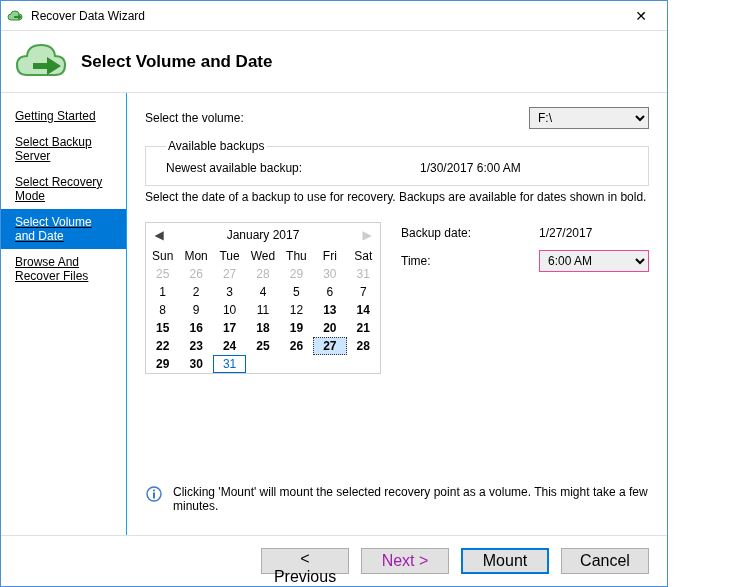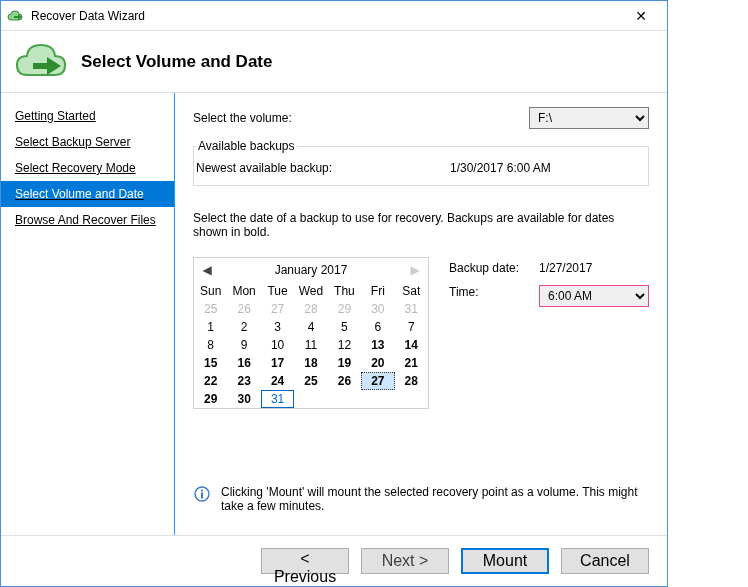--- a/index.html
+++ b/index.html
@@ -84,22 +84,22 @@
   .row label { width: 100px; }
   select.vol {
     width: 120px; height: 22px;
     border: 1px solid #7a7a7a;
     background: #efefef;
     font-size: 12px;
     padding: 0 4px;
   }
   fieldset.group {
     border: 1px solid #d9d9d9;
-    padding: 6px 10px 8px 2px;
-    margin: 0 0 21px 0;
+    padding: 6px 10px 8px 20px;
+    margin: 0 0 0 0;
   }
   fieldset.group legend { font-size: 12px; padding: 0 2px; }
   .kv { display: flex; margin: 2px 0; }
   .kv .k { width: 254px; }
   .desc { margin: 4px 0 18px 0; }
   .lower { display: flex; gap: 20px; }
   .calendar {
     border: 1px solid #d0d0d0;
     width: 236px;
     font-size: 12px;
@@ -135,21 +135,21 @@
   .cal-grid .cell.selected {
     border: 1px dotted #333;
     background: #cde6ff;
     font-weight: 700;
   }
   .cal-grid .cell.today {
     border: 1px solid #0066cc;
     color: #0066cc;
   }
   .rightcol { flex: 1; }
-  .rightcol .kv2 { display: flex; align-items: flex-start; margin: 4px 0 10px 0; }
+  .rightcol .kv2 { display: flex; align-items: center; margin: 4px 0 10px 0; gap: 48px; }
   .rightcol .kv2 .k2 { width: 90px; }
   select.time {
     width: 110px; height: 22px;
     border: 1px solid #ec4899;
     background: #efefef;
     font-size: 12px;
     padding: 0 4px;
   }
   .info {
     display: flex; align-items: flex-start;
@@ -169,21 +169,21 @@
     gap: 12px;
   }
   .btn {
     width: 88px; height: 26px;
     border: 1px solid #adadad;
     background: #e1e1e1;
     font-size: 16px;
     cursor: pointer;
   }
   .btn:disabled {
-    color: #404040;
+    color: #a21caf;
     cursor: default;
   }
   .btn.primary {
     border: 2px solid #0078d7;
     background: #e1e1e1;
   }
 </style>
 </head>
 <body>
 

